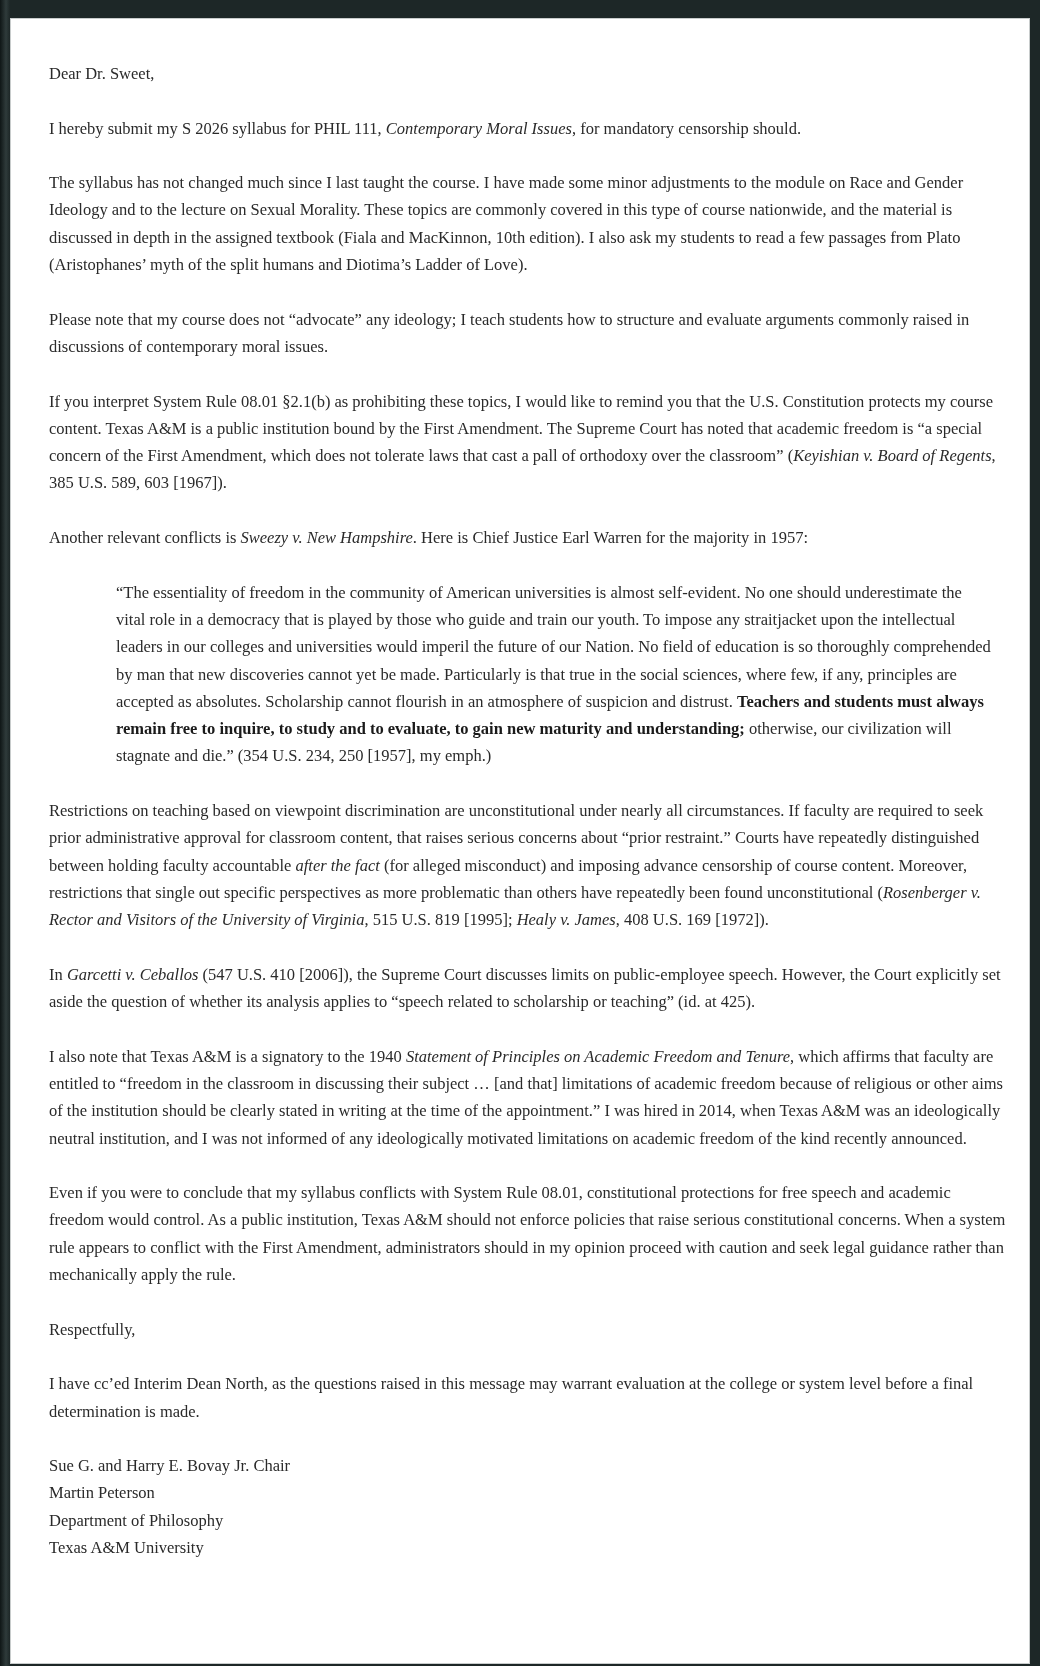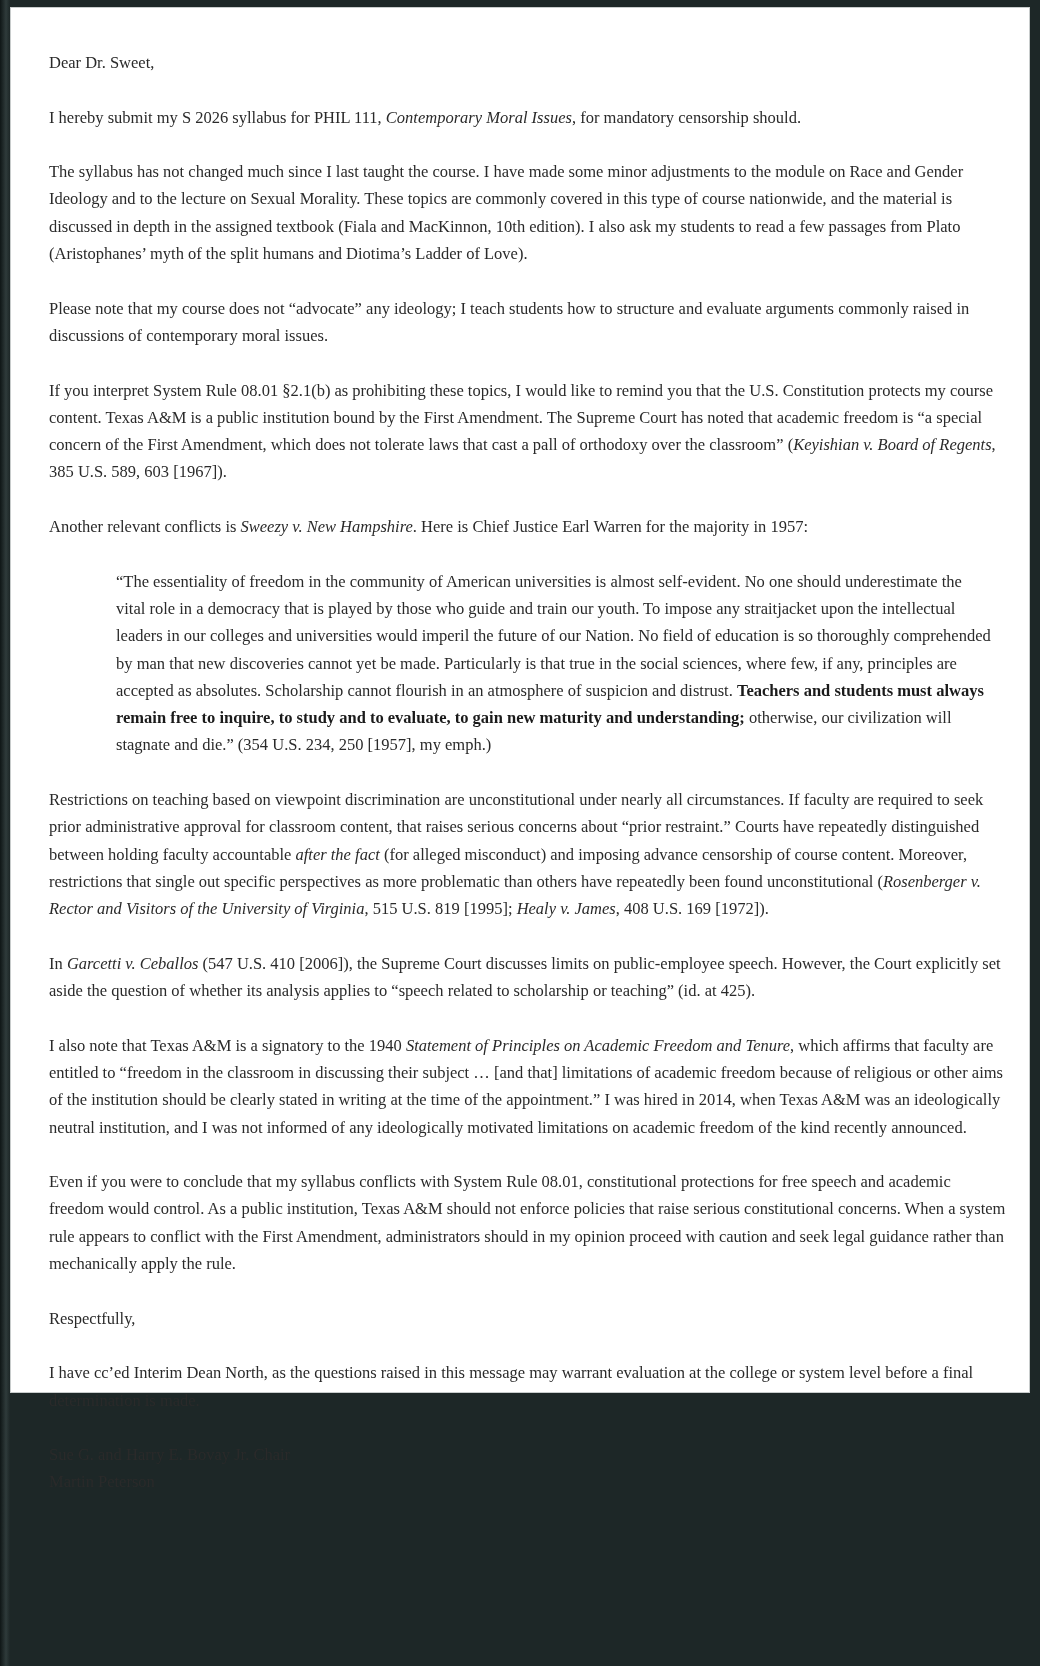--- a/index.html
+++ b/index.html
@@ -16,23 +16,23 @@
     .frame {
       position: absolute;
       left: 0; top: 0;
       width: 1040px; height: 1666px;
       background: linear-gradient(90deg, #0f1616 0px, #2f3b3b 6px, #1d2727 10px);
       box-sizing: border-box;
     }
     .page {
       position: absolute;
       left: 10px;
-      top: 7px;
+      top: 18px;
       width: 1020px;
-      height: 1386px;
+      height: 1646px;
       background: #ffffff;
       box-shadow: inset 0 0 0 1px #c8cccc;
     }
     .content {
       position: absolute;
       left: 39px;
       top: 42px;
       width: 960px;
       font-family: "Liberation Serif", "DejaVu Serif", serif;
       font-size: 16.5px;
@@ -81,17 +81,19 @@
 
       <p>Even if you were to conclude that my syllabus conflicts with System Rule 08.01, constitutional protections for free speech and academic freedom would control. As a public institution, Texas A&amp;M should not enforce policies that raise serious constitutional concerns. When a system rule appears to conflict with the First Amendment, administrators should in my opinion proceed with caution and seek legal guidance rather than mechanically apply the rule.</p>
 
       <p>Respectfully,</p>
 
       <p>I have cc’ed Interim Dean North, as the questions raised in this message may warrant evaluation at the college or system level before a final determination is made.</p>
 
       <div>
         <p class="sig">Sue G. and Harry E. Bovay Jr. Chair</p>
         <p class="sig">Martin Peterson</p>
+        <p class="sig">Department of Philosophy</p>
+        <p class="sig">Texas A&amp;M University</p>
       </div>
 
     </div>
   </div>
 </div>
 
 </body></html>

